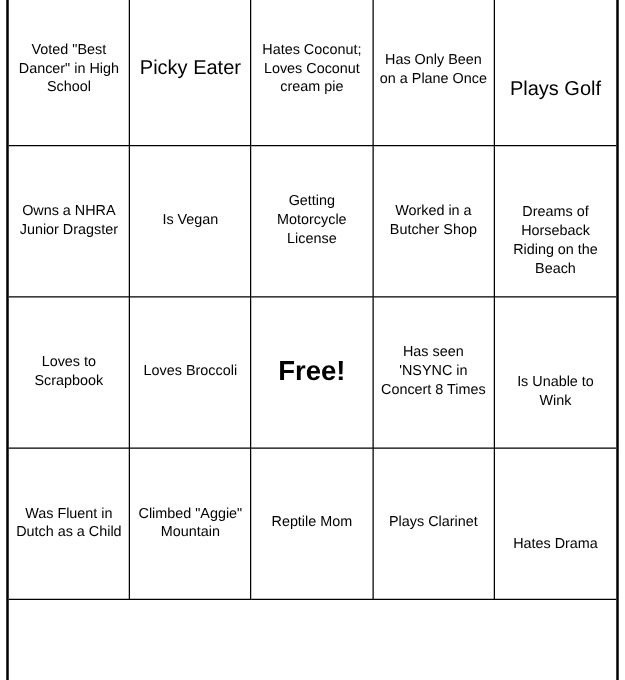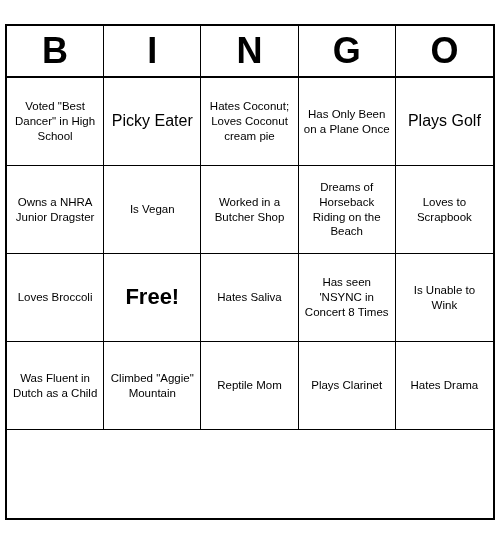--- a/index.html
+++ b/index.html
@@ -48,20 +48,21 @@
       display: flex;
       align-items: center;
       justify-content: center;
       text-align: center;
       font-size: 11.5px;
       padding: 4px;
       line-height: 1.3;
     }
     .bingo-cell:nth-child(5n) {
       border-right: none;
+      margin-top: 33px;
     }
     .bingo-cell:nth-child(n+21) {
       border-bottom: none;
     }
     .bingo-cell.free {
       font-size: 22px;
       font-weight: bold;
     }
   </style>
 </head>
@@ -76,26 +77,26 @@
       <div class="bingo-letter">O</div>
     </div>
   <div class="bingo-grid">
   <div class="bingo-cell">Voted "Best Dancer" in High School</div>
       <div class="bingo-cell" style="font-size: 16px;">Picky Eater</div>
       <div class="bingo-cell">Hates Coconut; Loves Coconut cream pie</div>
       <div class="bingo-cell">Has Only Been on a Plane Once</div>
       <div class="bingo-cell" style="font-size: 16px;">Plays Golf</div>
       <div class="bingo-cell">Owns a NHRA Junior Dragster</div>
       <div class="bingo-cell">Is Vegan</div>
+      <div class="bingo-cell">Getting Motorcycle License</div>
       <div class="bingo-cell">Worked in a Butcher Shop</div>
       <div class="bingo-cell">Dreams of Horseback Riding on the Beach</div>
       <div class="bingo-cell">Loves to Scrapbook</div>
       <div class="bingo-cell">Loves Broccoli</div>
       <div class="bingo-cell free">Free!</div>
-      <div class="bingo-cell">Hates Saliva</div>
       <div class="bingo-cell">Has seen 'NSYNC in Concert 8 Times</div>
       <div class="bingo-cell">Is Unable to Wink</div>
       <div class="bingo-cell">Was Fluent in Dutch as a Child</div>
       <div class="bingo-cell">Climbed "Aggie" Mountain</div>
       <div class="bingo-cell">Reptile Mom</div>
       <div class="bingo-cell">Plays Clarinet</div>
       <div class="bingo-cell">Hates Drama</div>
     </div>
 </div>
 

